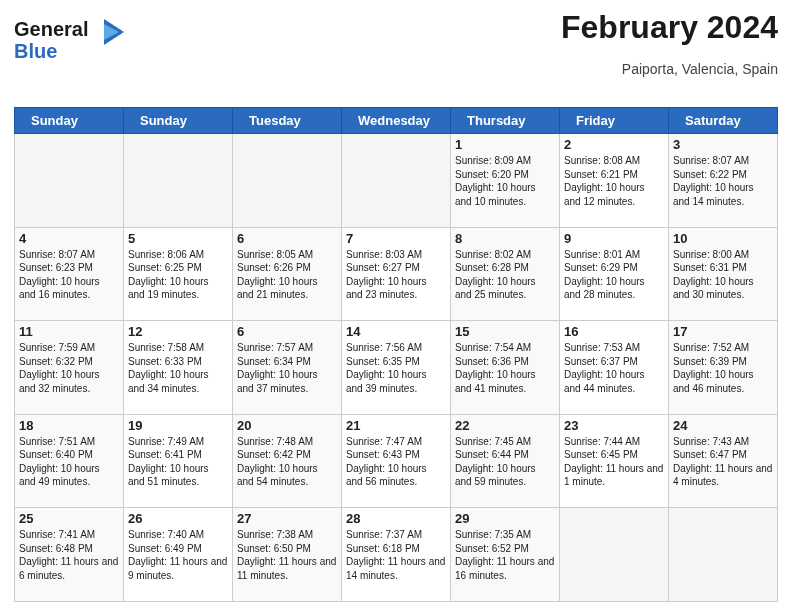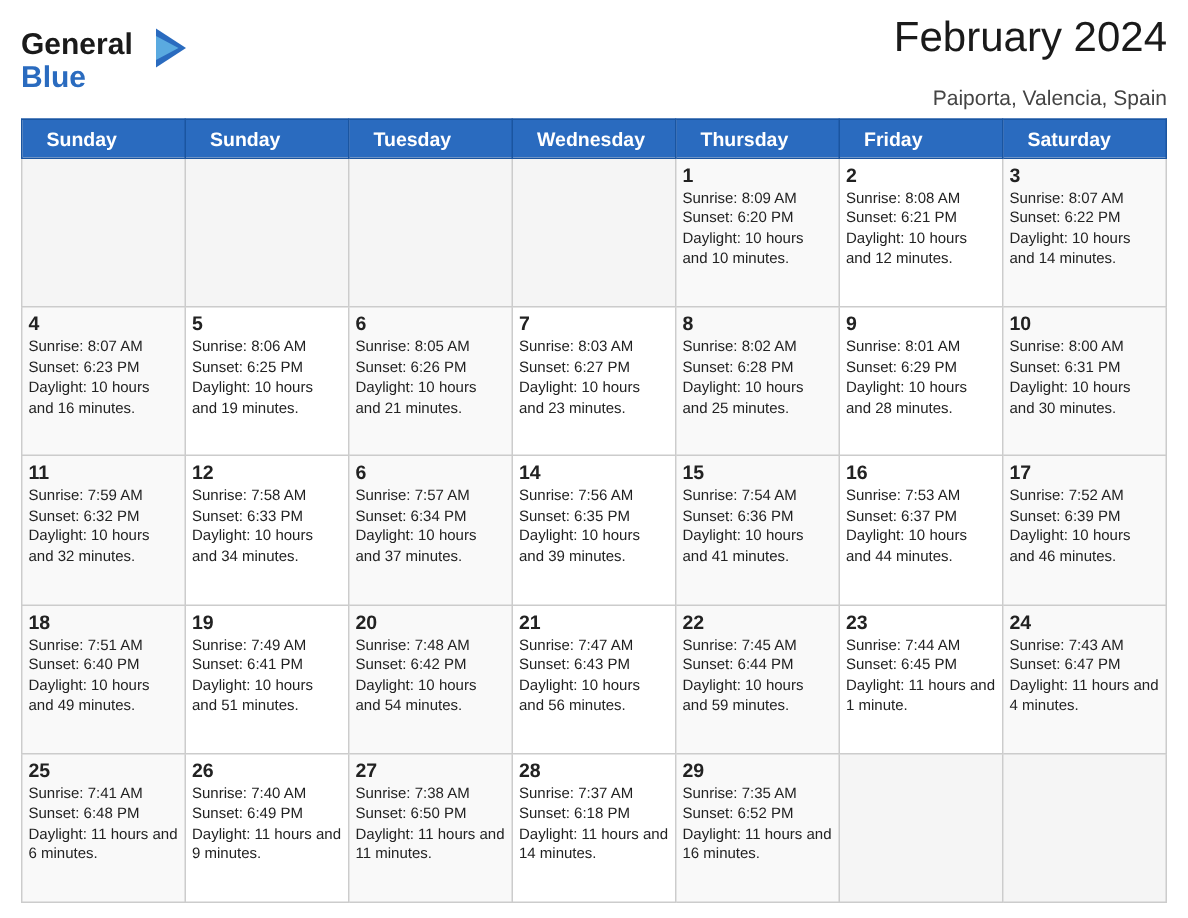--- a/index.html
+++ b/index.html
@@ -9,38 +9,39 @@
       font-family: Arial, sans-serif;
       background: #fff;
       overflow: hidden;
     }
     .page {
       width: 792px;
       height: 612px;
       padding: 10px 14px 10px 14px;
       display: flex;
       flex-direction: column;
+      gap: 24px;
     }
     .header {
       display: flex;
       align-items: flex-start;
       justify-content: space-between;
       margin-bottom: 6px;
     }
     .logo {
       display: flex;
       align-items: center;
       margin-top: 4px;
     }
     .title-block {
       text-align: right;
     }
     .main-title {
-      font-size: 28px;
-      font-weight: normal;
+      font-size: 32px;
+      font-weight: bold;
       color: #1a1a1a;
       line-height: 1.1;
     }
     .subtitle {
       font-size: 14px;
       color: #444;
       margin-top: 16px;
     }
     .calendar {
       width: 100%;

